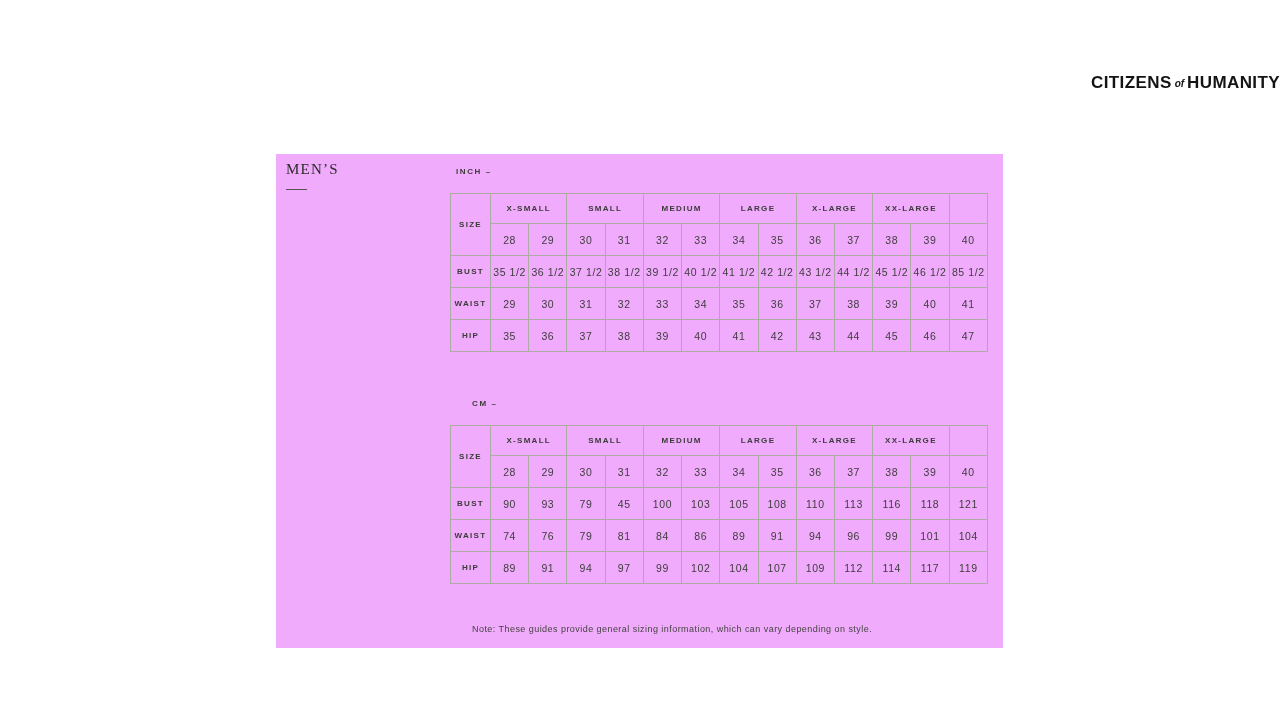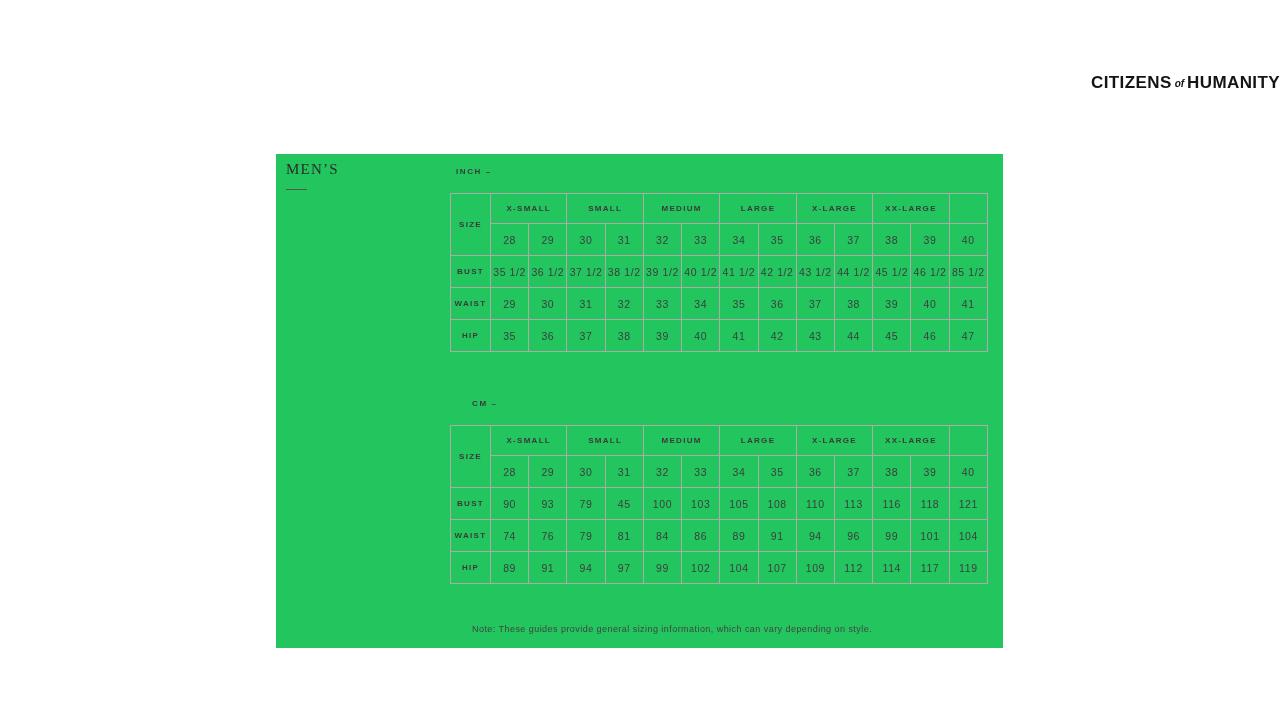--- a/index.html
+++ b/index.html
@@ -4,21 +4,21 @@
 <style>
   * { margin:0; padding:0; box-sizing:border-box; }
   html,body { width:1280px; height:720px; background:#ffffff; font-family:"Liberation Sans",sans-serif; position:relative; overflow:hidden; }
 
   
   .logo-row { position:absolute; top:73px; left:0; width:100%; text-align:right; white-space:nowrap; }
   .logo-main { font-weight:bold; font-size:17px; letter-spacing:0.4px; color:#141414; }
   .logo-of { font-style:italic; font-weight:bold; font-size:10px; color:#141414; margin:0 3px; vertical-align:1px; }
 
   
-  .panel { position:absolute; left:276px; top:154px; width:727px; height:494px; background:#22c55e; }
+  .panel { position:absolute; left:276px; top:154px; width:727px; height:494px; background:#f0abfc; }
 
   
   .side { position:absolute; left:10px; top:7px; }
   .side-title { font-family:"Liberation Serif",serif; font-weight:normal; font-size:15px; letter-spacing:1.2px; color:#2d2c2a; }
   .title-dash { width:21px; border-top:1.5px solid #57554f; margin-top:11px; }
 
   
   .content { position:absolute; left:174px; top:0; width:538px; height:634px; }
   .unit-label { position:absolute; left:6px; font-size:8px; font-weight:bold; letter-spacing:1.6px; color:#3c3b39; }
   .unit-inch { top:13px; }

